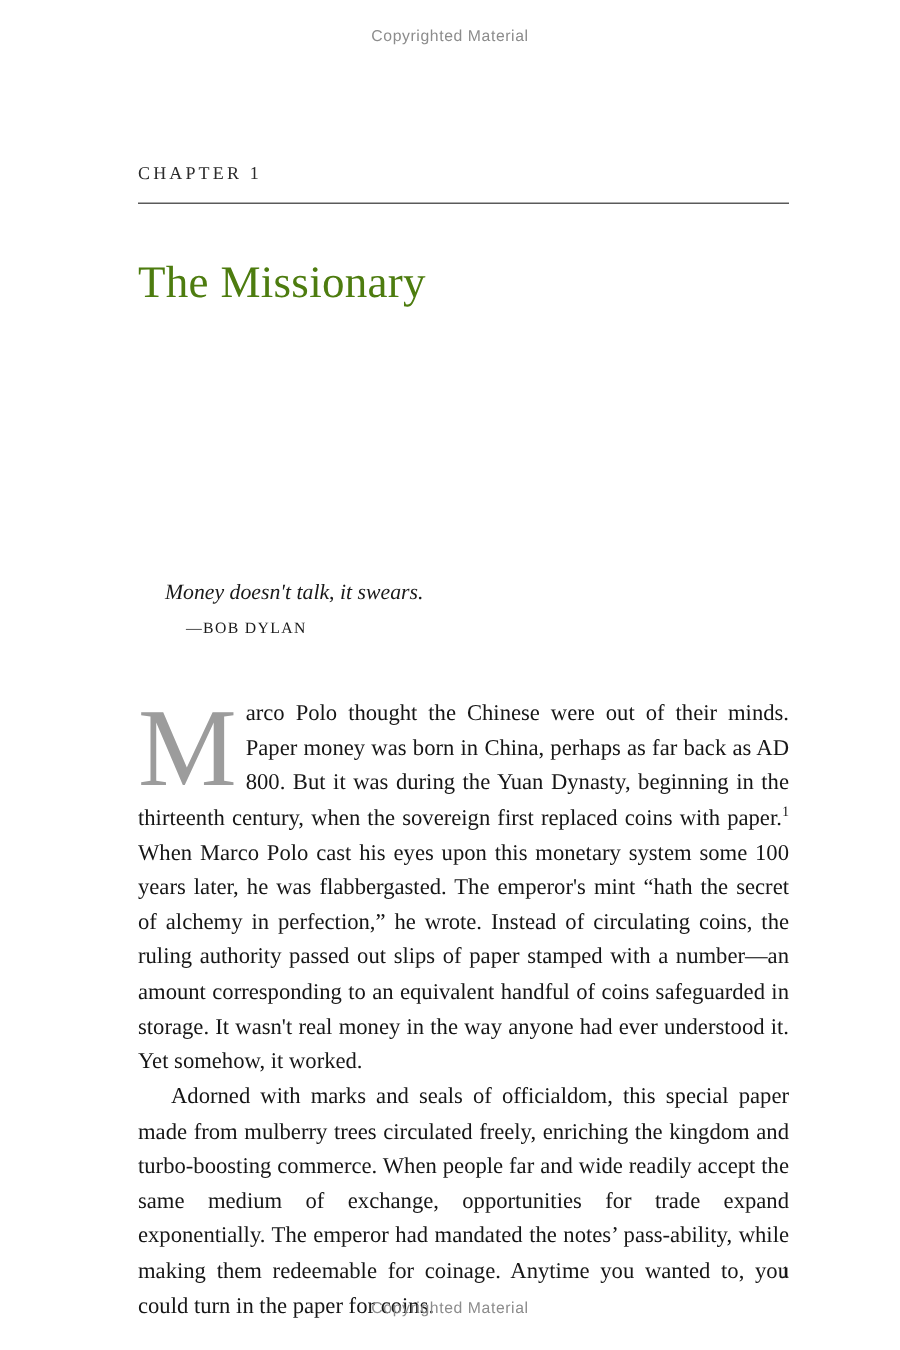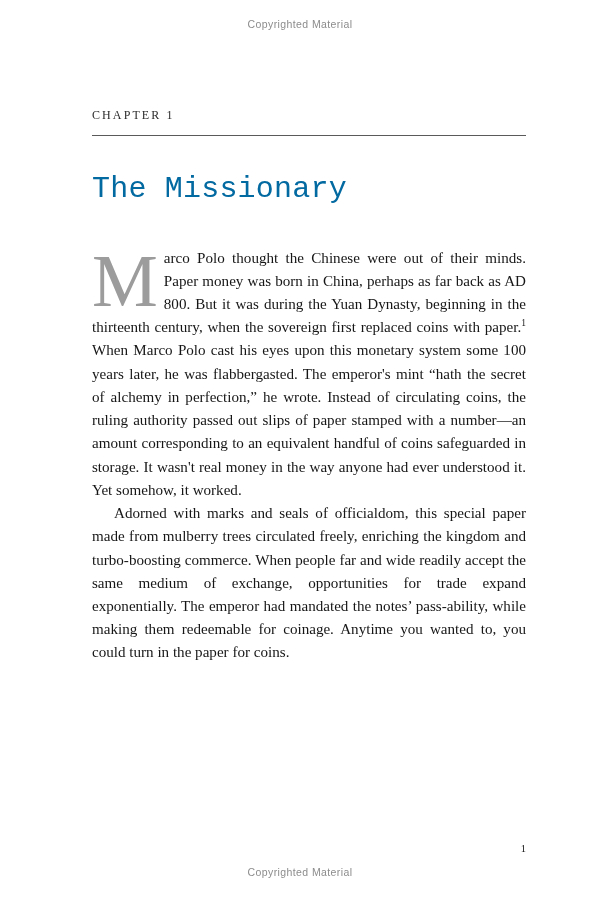--- a/index.html
+++ b/index.html
@@ -46,25 +46,25 @@
     letter-spacing: 2.1px;
     color: #2b2b2b;
     padding-bottom: 12px;
   }
   .rule {
     border-bottom: 1px solid #5a5a5a;
     width: 100%;
     height: 0;
   }
   .chapter-title {
-    font-family: Liberation Mono, monospace;
+    font-family: Liberation Serif, serif;
     font-size: 30px;
     font-weight: normal;
     letter-spacing: 0.2px;
-    color: #0369a1;
+    color: #4d7c0f;
     margin: 36px 0 0 0;
     line-height: 1.15;
   }
 
   .epigraph {
     margin-top: 178px;
     padding-left: 18px;
   }
   .epigraph-text {
     font-style: italic;
@@ -126,20 +126,24 @@
 <div class="page">
 
   <div class="watermark watermark-top">Copyrighted Material</div>
 
   <div class="content">
 
     <div class="chapter-label">CHAPTER 1</div>
     <div class="rule"></div>
     <h1 class="chapter-title">The Missionary</h1>
 
+    <div class="epigraph">
+      <div class="epigraph-text">Money doesn't talk, it swears.</div>
+      <div class="epigraph-attrib">—BOB DYLAN</div>
+    </div>
 
     <div class="body-block">
       <p class="para first"><span class="dropcap">M</span><span>arco Polo thought the Chinese were out of their minds. Paper money was born in China, perhaps as far back as AD 800. But it was during the Yuan Dynasty, beginning in the thirteenth century, when the sovereign first replaced coins with paper.</span><span class="footnote-ref">1</span><span> When Marco Polo cast his eyes upon this monetary system some 100 years later, he was flabbergasted. The emperor's mint “hath the secret of alchemy in perfection,” he wrote. Instead of circulating coins, the ruling authority passed out slips of paper stamped with a number—an amount corresponding to an equivalent handful of coins safeguarded in storage. It wasn't real money in the way anyone had ever understood it. Yet somehow, it worked.</span></p>
       <p class="para">Adorned with marks and seals of officialdom, this special paper made from mulberry trees circulated freely, enriching the kingdom and turbo-boosting commerce. When people far and wide readily accept the same medium of exchange, opportunities for trade expand exponentially. The emperor had mandated the notes’ pass-ability, while making them redeemable for coinage. Anytime you wanted to, you could turn in the paper for coins.</p>
     </div>
 
   </div>
 
   <div class="page-number">1</div>
 

